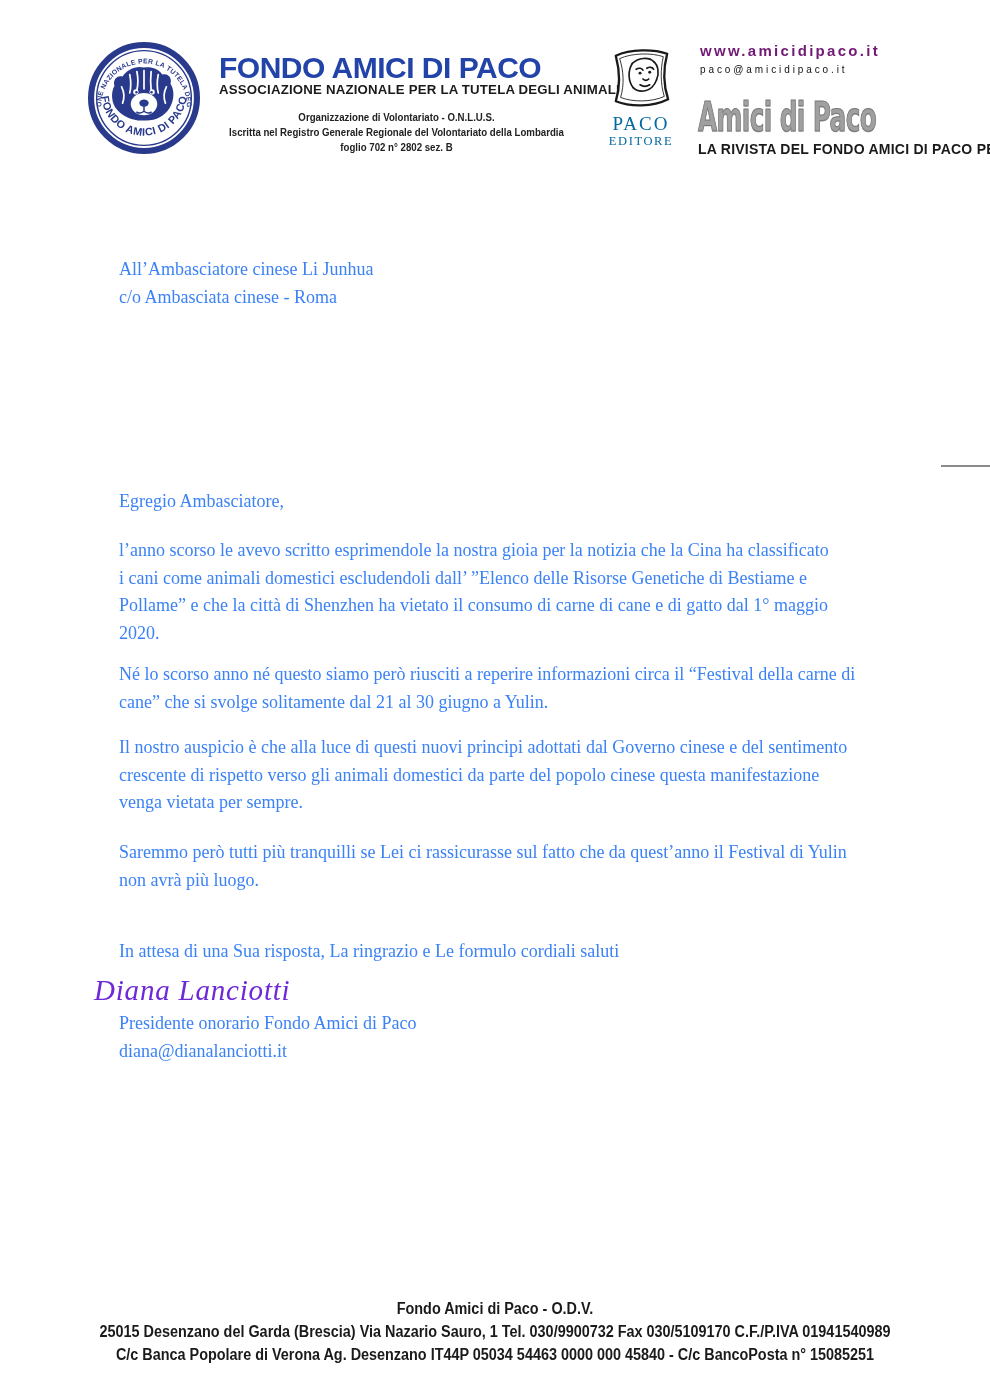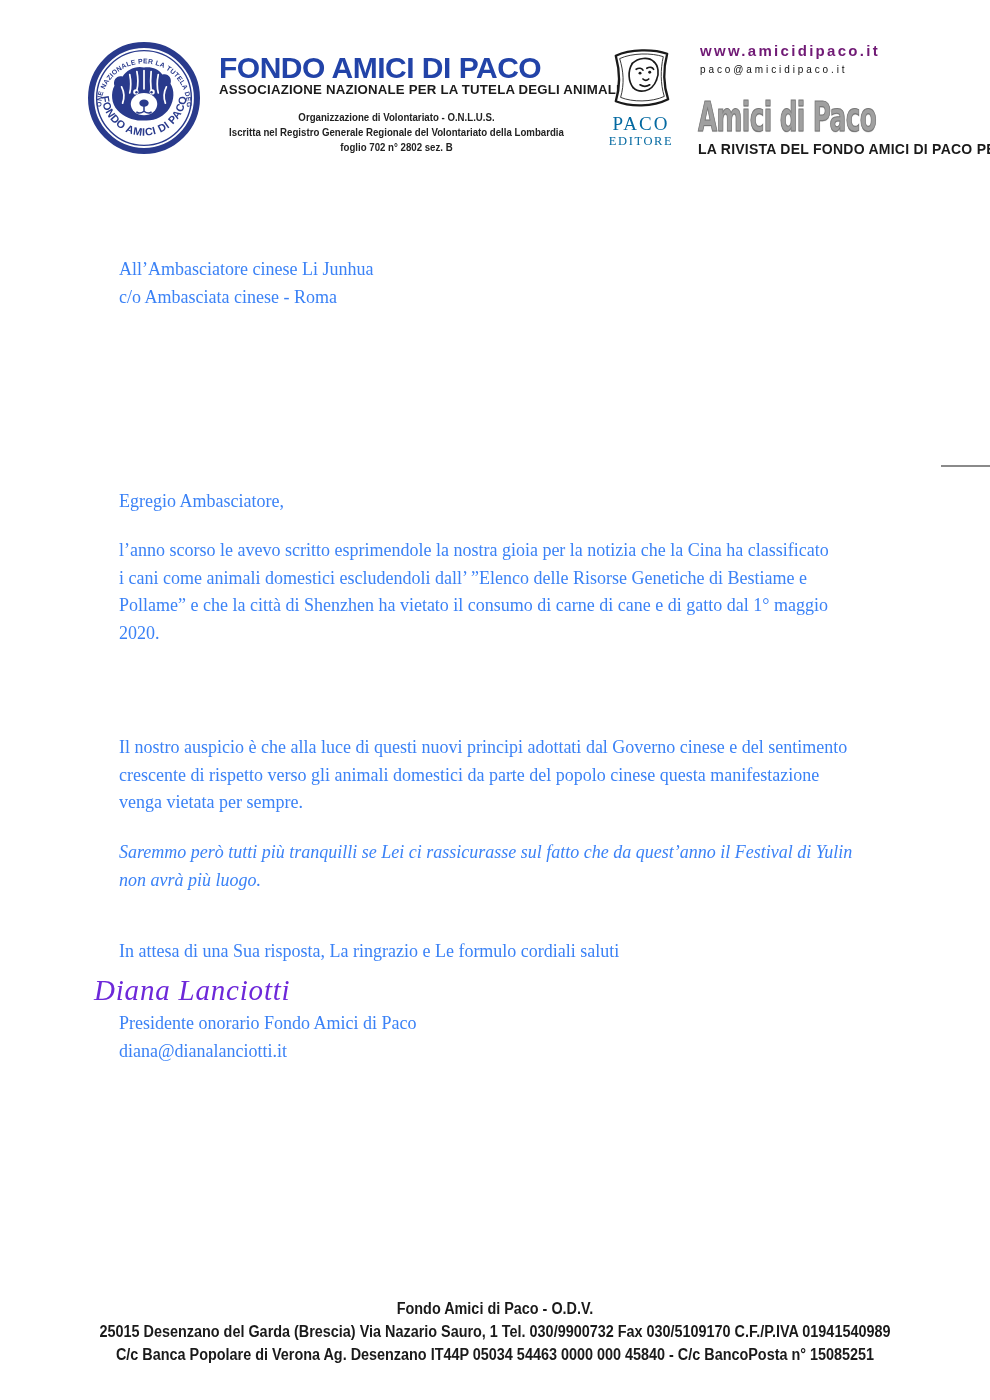--- a/index.html
+++ b/index.html
@@ -63,21 +63,21 @@
   .txt {
     position:absolute; left:94px; width:870px;
     font-size:18px; line-height:27.5px; white-space:pre-line; color:#3b82f6;margin-left:25px;
   }
   .recipient   { top:256px; }
   .dateline    { top:386px; }
   .salutation  { top:488px; }
   .para-1      { top:537px; }
   .para-2      { top:661px; }
   .para-3      { top:734px; }
-  .para-4      { top:839px;font-style:italic; }
+  .para-4      { top:839px; }
   .closing     { top:938px; }
   .sig-name {
     position:absolute; left:94px; top:974px;
     font-family:"Liberation Serif", serif; font-style:italic;
     font-size:29px; letter-spacing:0.8px; color:#6d28d9;
   }
   .sig-block   { top:1010px; }
   
   .footer {
     position:absolute; left:0; top:1297px; width:990px; text-align:center;
@@ -160,20 +160,22 @@
 
   <div class="scan-mark"></div>
 
   <div class="txt recipient">All’Ambasciatore cinese Li Junhua
 c/o Ambasciata cinese - Roma</div>
   <div class="txt salutation">Egregio Ambasciatore,</div>
   <div class="txt para-1">l’anno scorso le avevo scritto esprimendole la nostra gioia per la notizia che la Cina ha classificato
 i cani come animali domestici escludendoli dall’ ”Elenco delle Risorse Genetiche di Bestiame e
 Pollame” e che la città di Shenzhen ha vietato il consumo di carne di cane e di gatto dal 1° maggio
 2020.</div>
+  <div class="txt para-2">Né lo scorso anno né questo siamo però riusciti a reperire informazioni circa il “Festival della carne di
+cane” che si svolge solitamente dal 21 al 30 giugno a Yulin.</div>
   <div class="txt para-3">Il nostro auspicio è che alla luce di questi nuovi principi adottati dal Governo cinese e del sentimento
 crescente di rispetto verso gli animali domestici da parte del popolo cinese questa manifestazione
 venga vietata per sempre.</div>
   <div class="txt para-4">Saremmo però tutti più tranquilli se Lei ci rassicurasse sul fatto che da quest’anno il Festival di Yulin
 non avrà più luogo.</div>
   <div class="txt closing">In attesa di una Sua risposta, La ringrazio e Le formulo cordiali saluti</div>
 
   <div class="sig-name">Diana Lanciotti</div>
   <div class="txt sig-block">Presidente onorario Fondo Amici di Paco
 diana@dianalanciotti.it</div>

